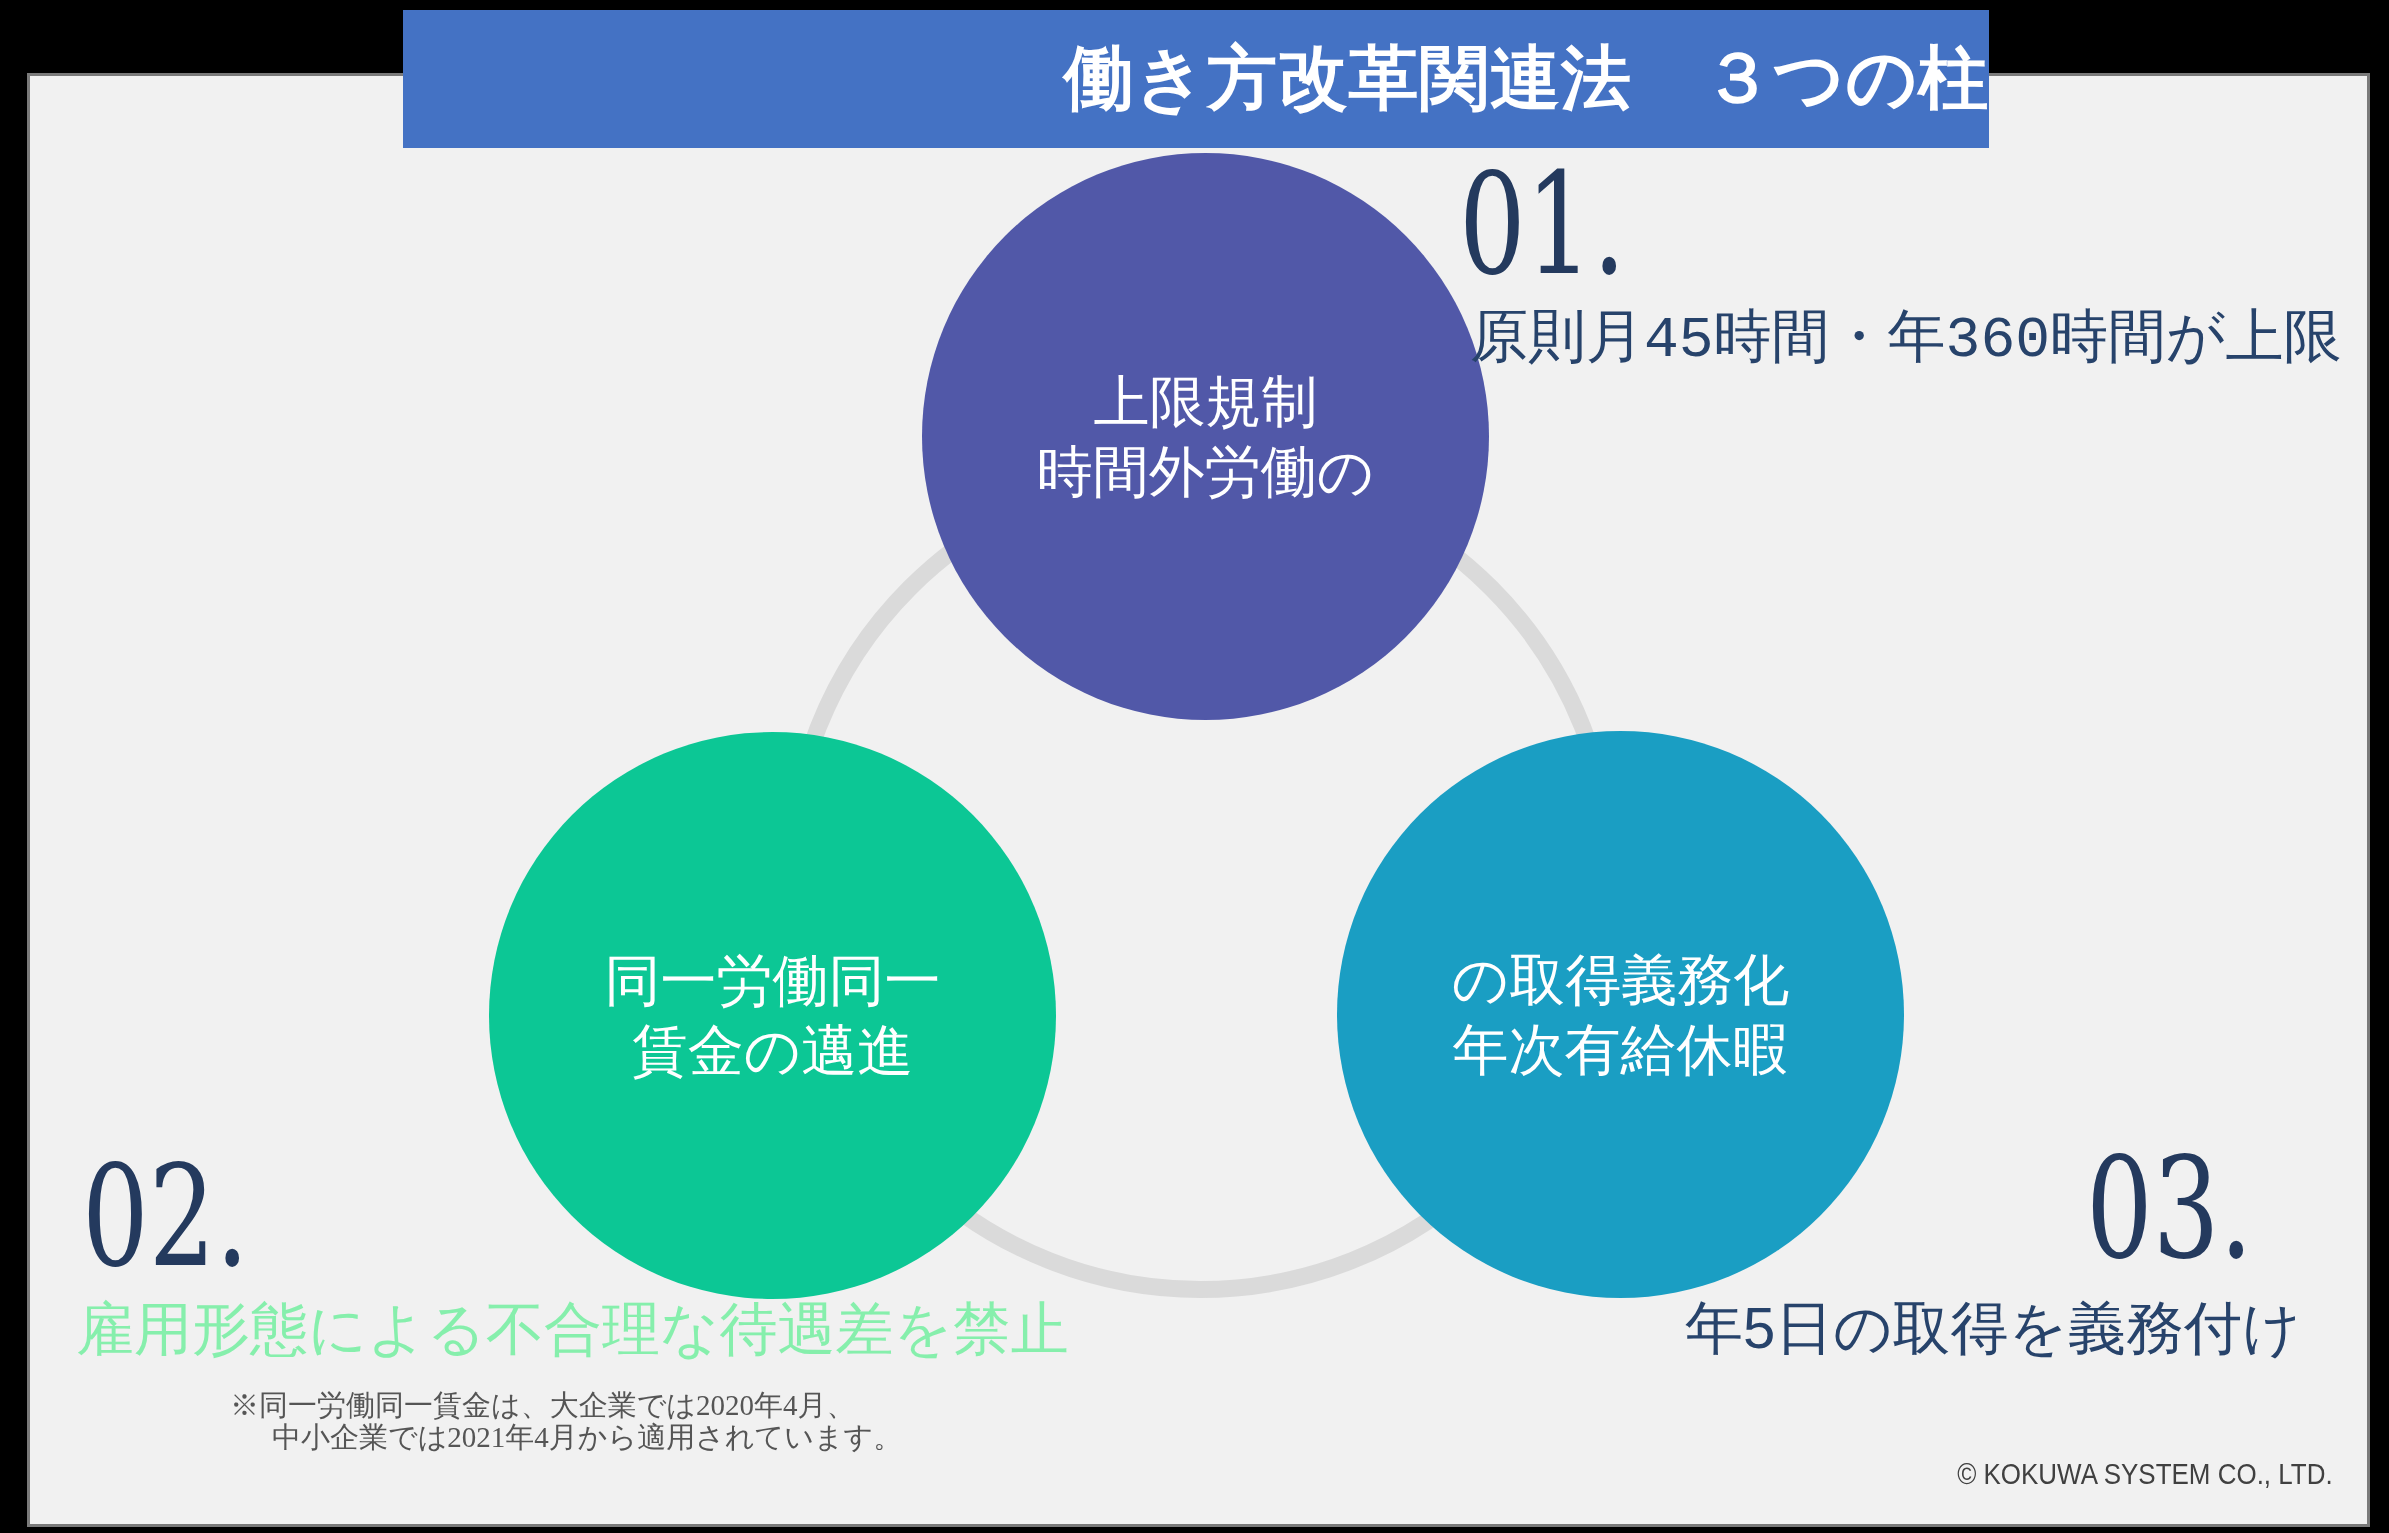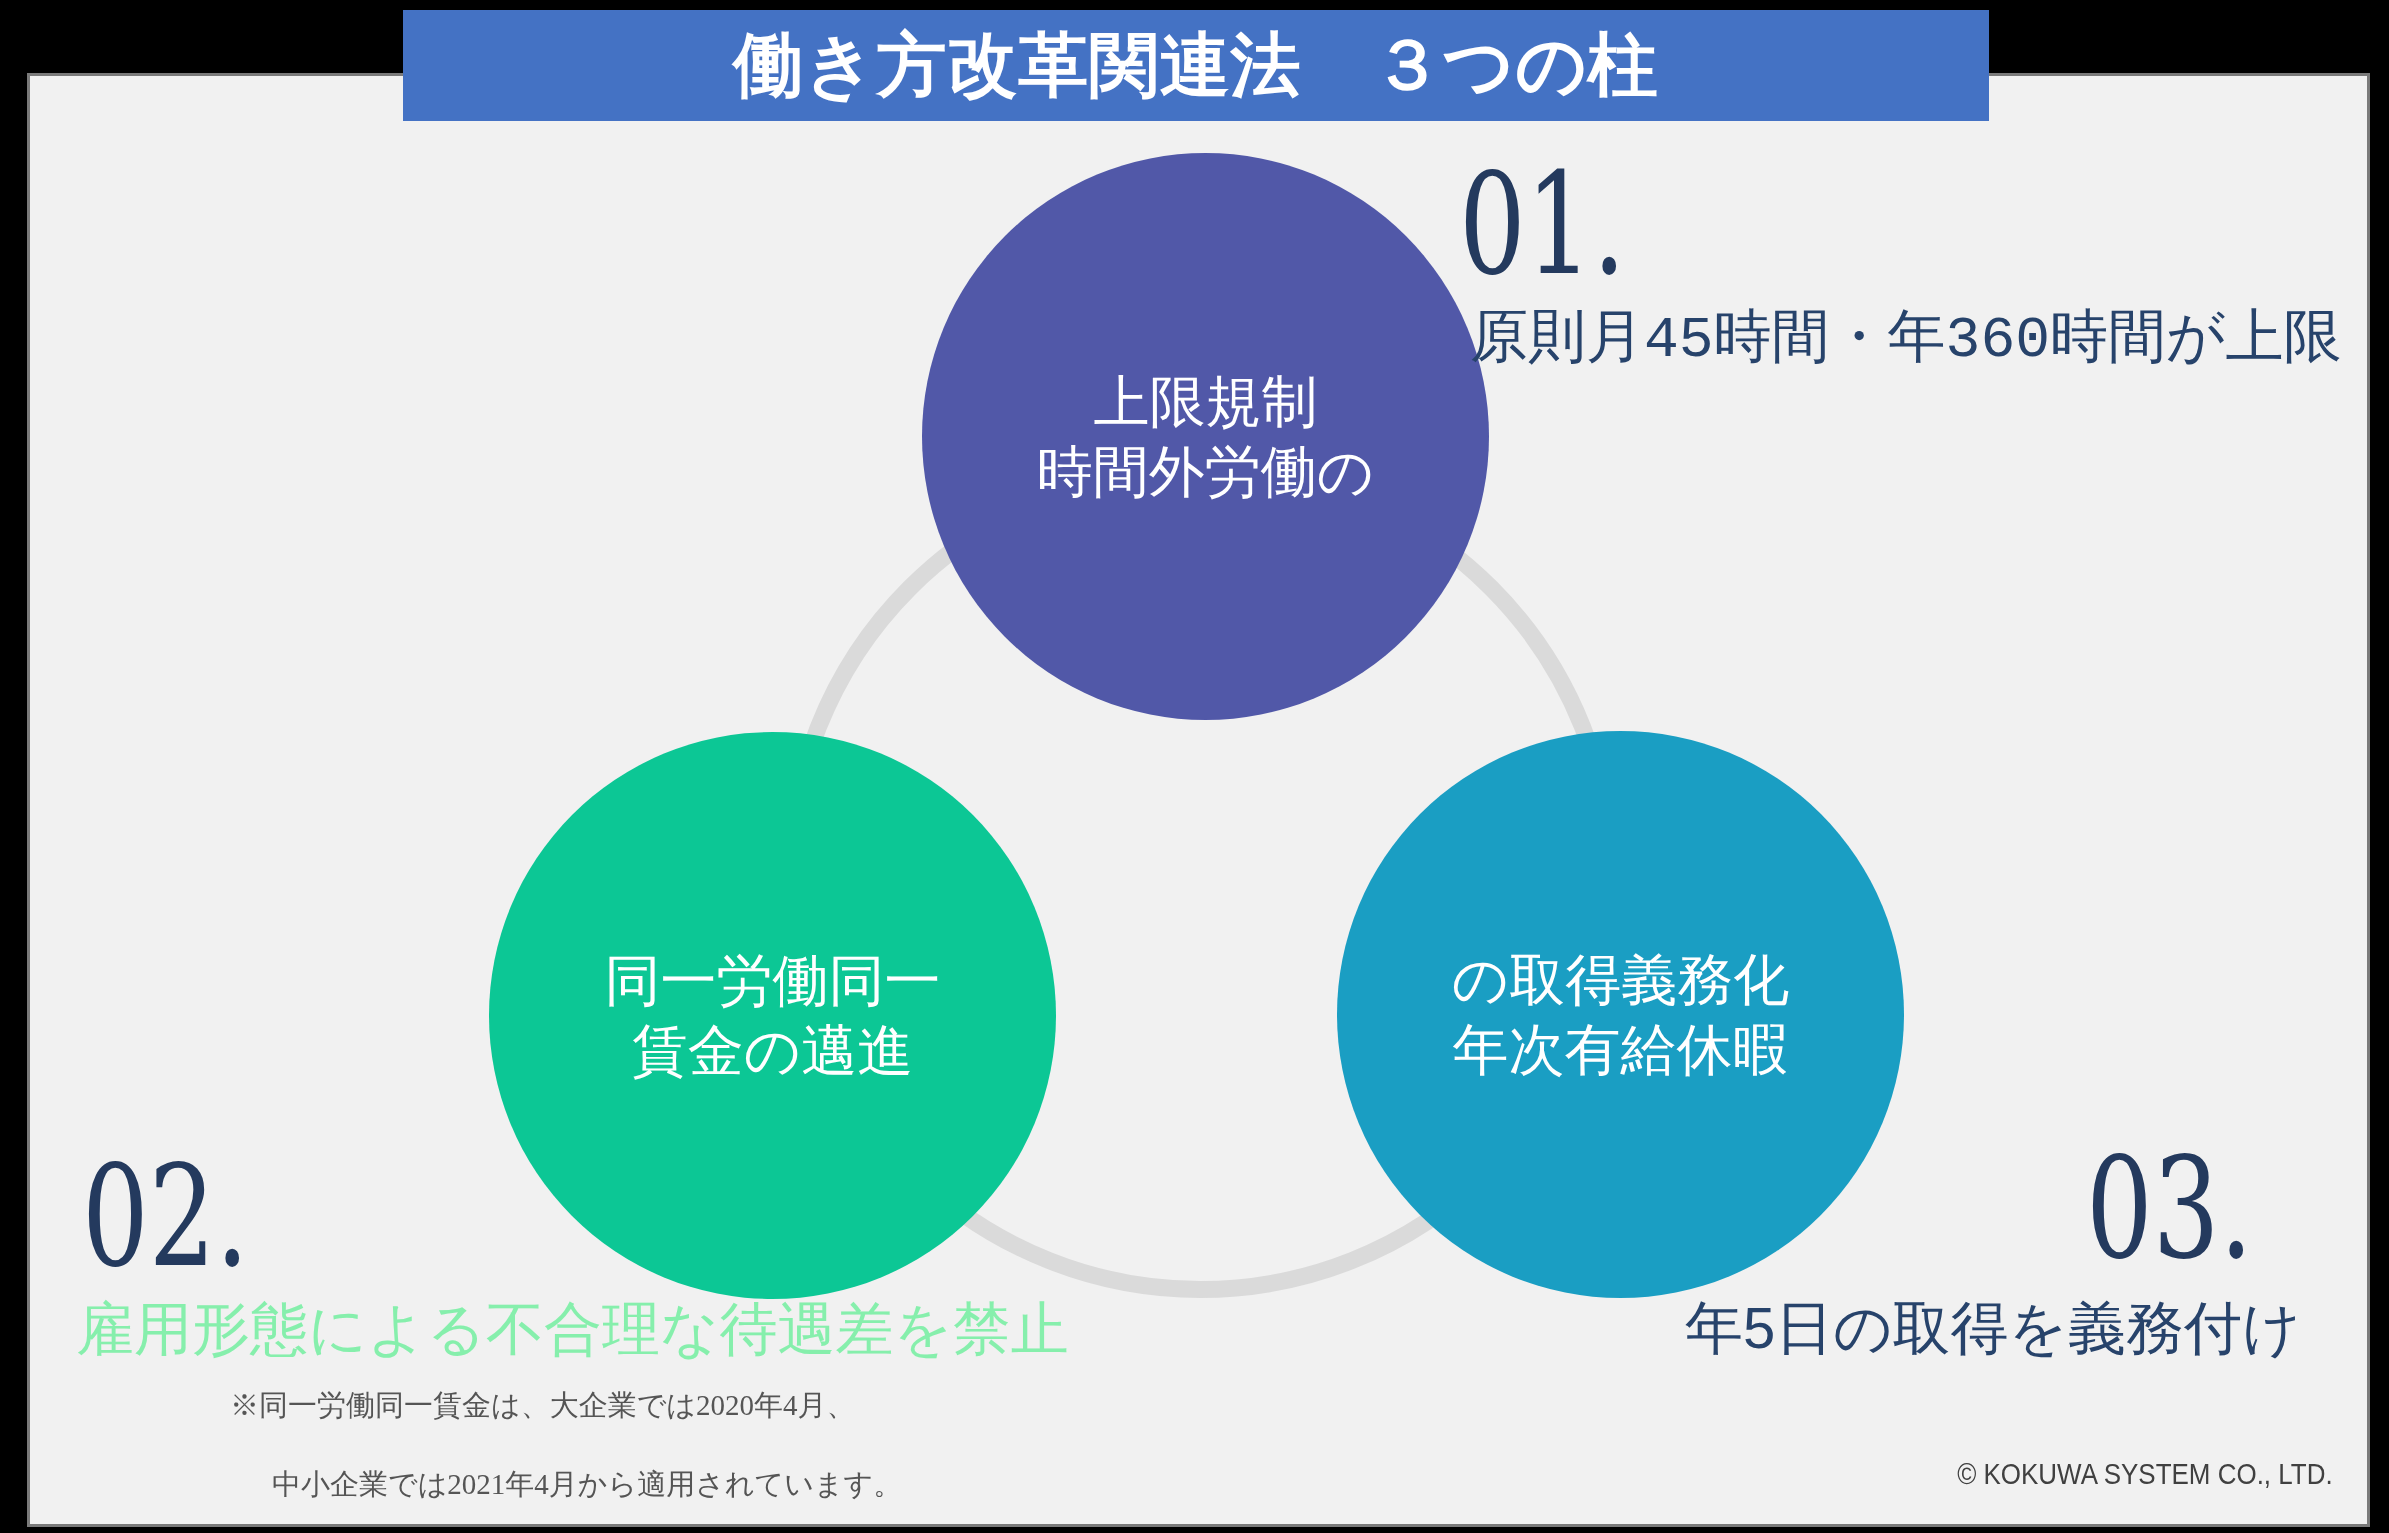--- a/index.html
+++ b/index.html
@@ -25,25 +25,25 @@
     background: #F1F1F1;
     border: 3.9px solid #7A7A7A;
     box-sizing: border-box;
   }
   
   .banner {
     position: absolute;
     left: 403px;
     top: 10px;
     width: 1586px;
-    height: 111px;
+    height: 138px;
     background: #4472C4;
     display: flex;
     align-items: center;
-    justify-content: center;
+    justify-content: flex-end;
     z-index: 6;
   }
   .banner .title {
     color: #FFFFFF;
     font-size: 70px;
     font-weight: 700;
     letter-spacing: 0.8px;
     white-space: nowrap;
   }
   
@@ -107,21 +107,21 @@
   .footnote {
     position: absolute;
     left: 230px;
     top: 1390px;
     font-size: 29px;
     line-height: 1.1;
     white-space: nowrap;
     z-index: 3;
     font-family: Liberation Serif, serif;
   }
-  .footnote .fn-line2 { text-indent: 42px; margin-top: 47px; }
+  .footnote .fn-line2 { text-indent: 42px; }
   
   .copyright {
     position: absolute;
     right: 56px;
     top: 1457px;
     font-size: 29.5px;
     white-space: nowrap;
     transform: scaleX(0.88);
     transform-origin: 100% 0;
     z-index: 3;

